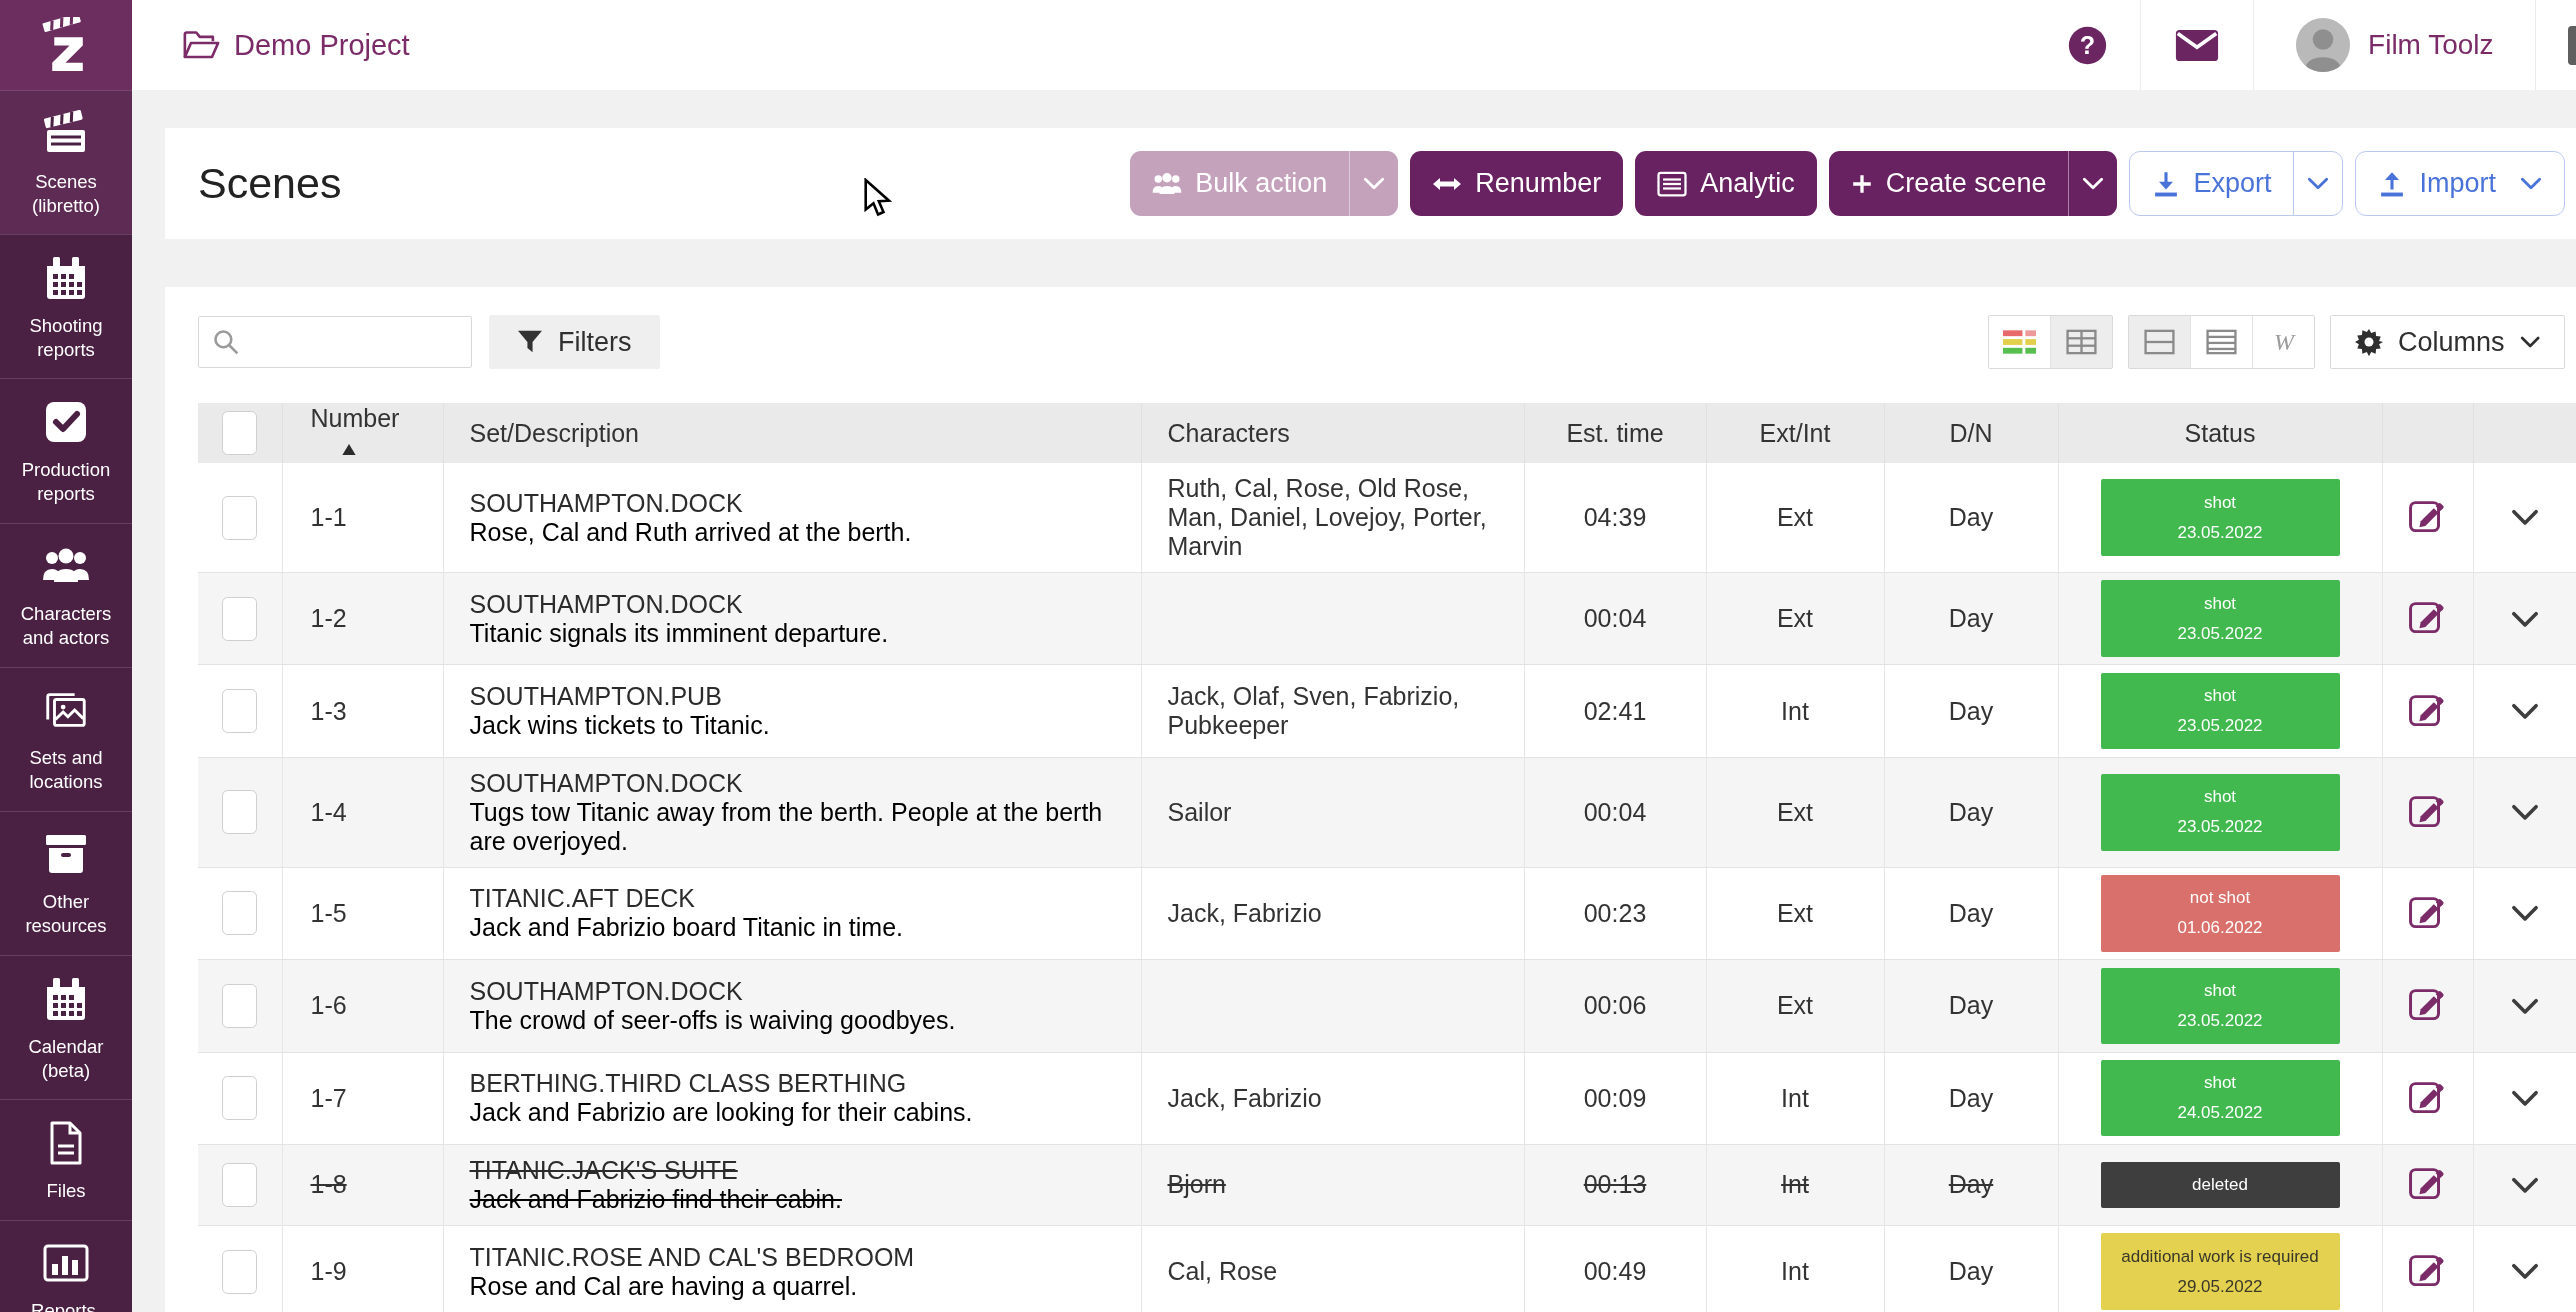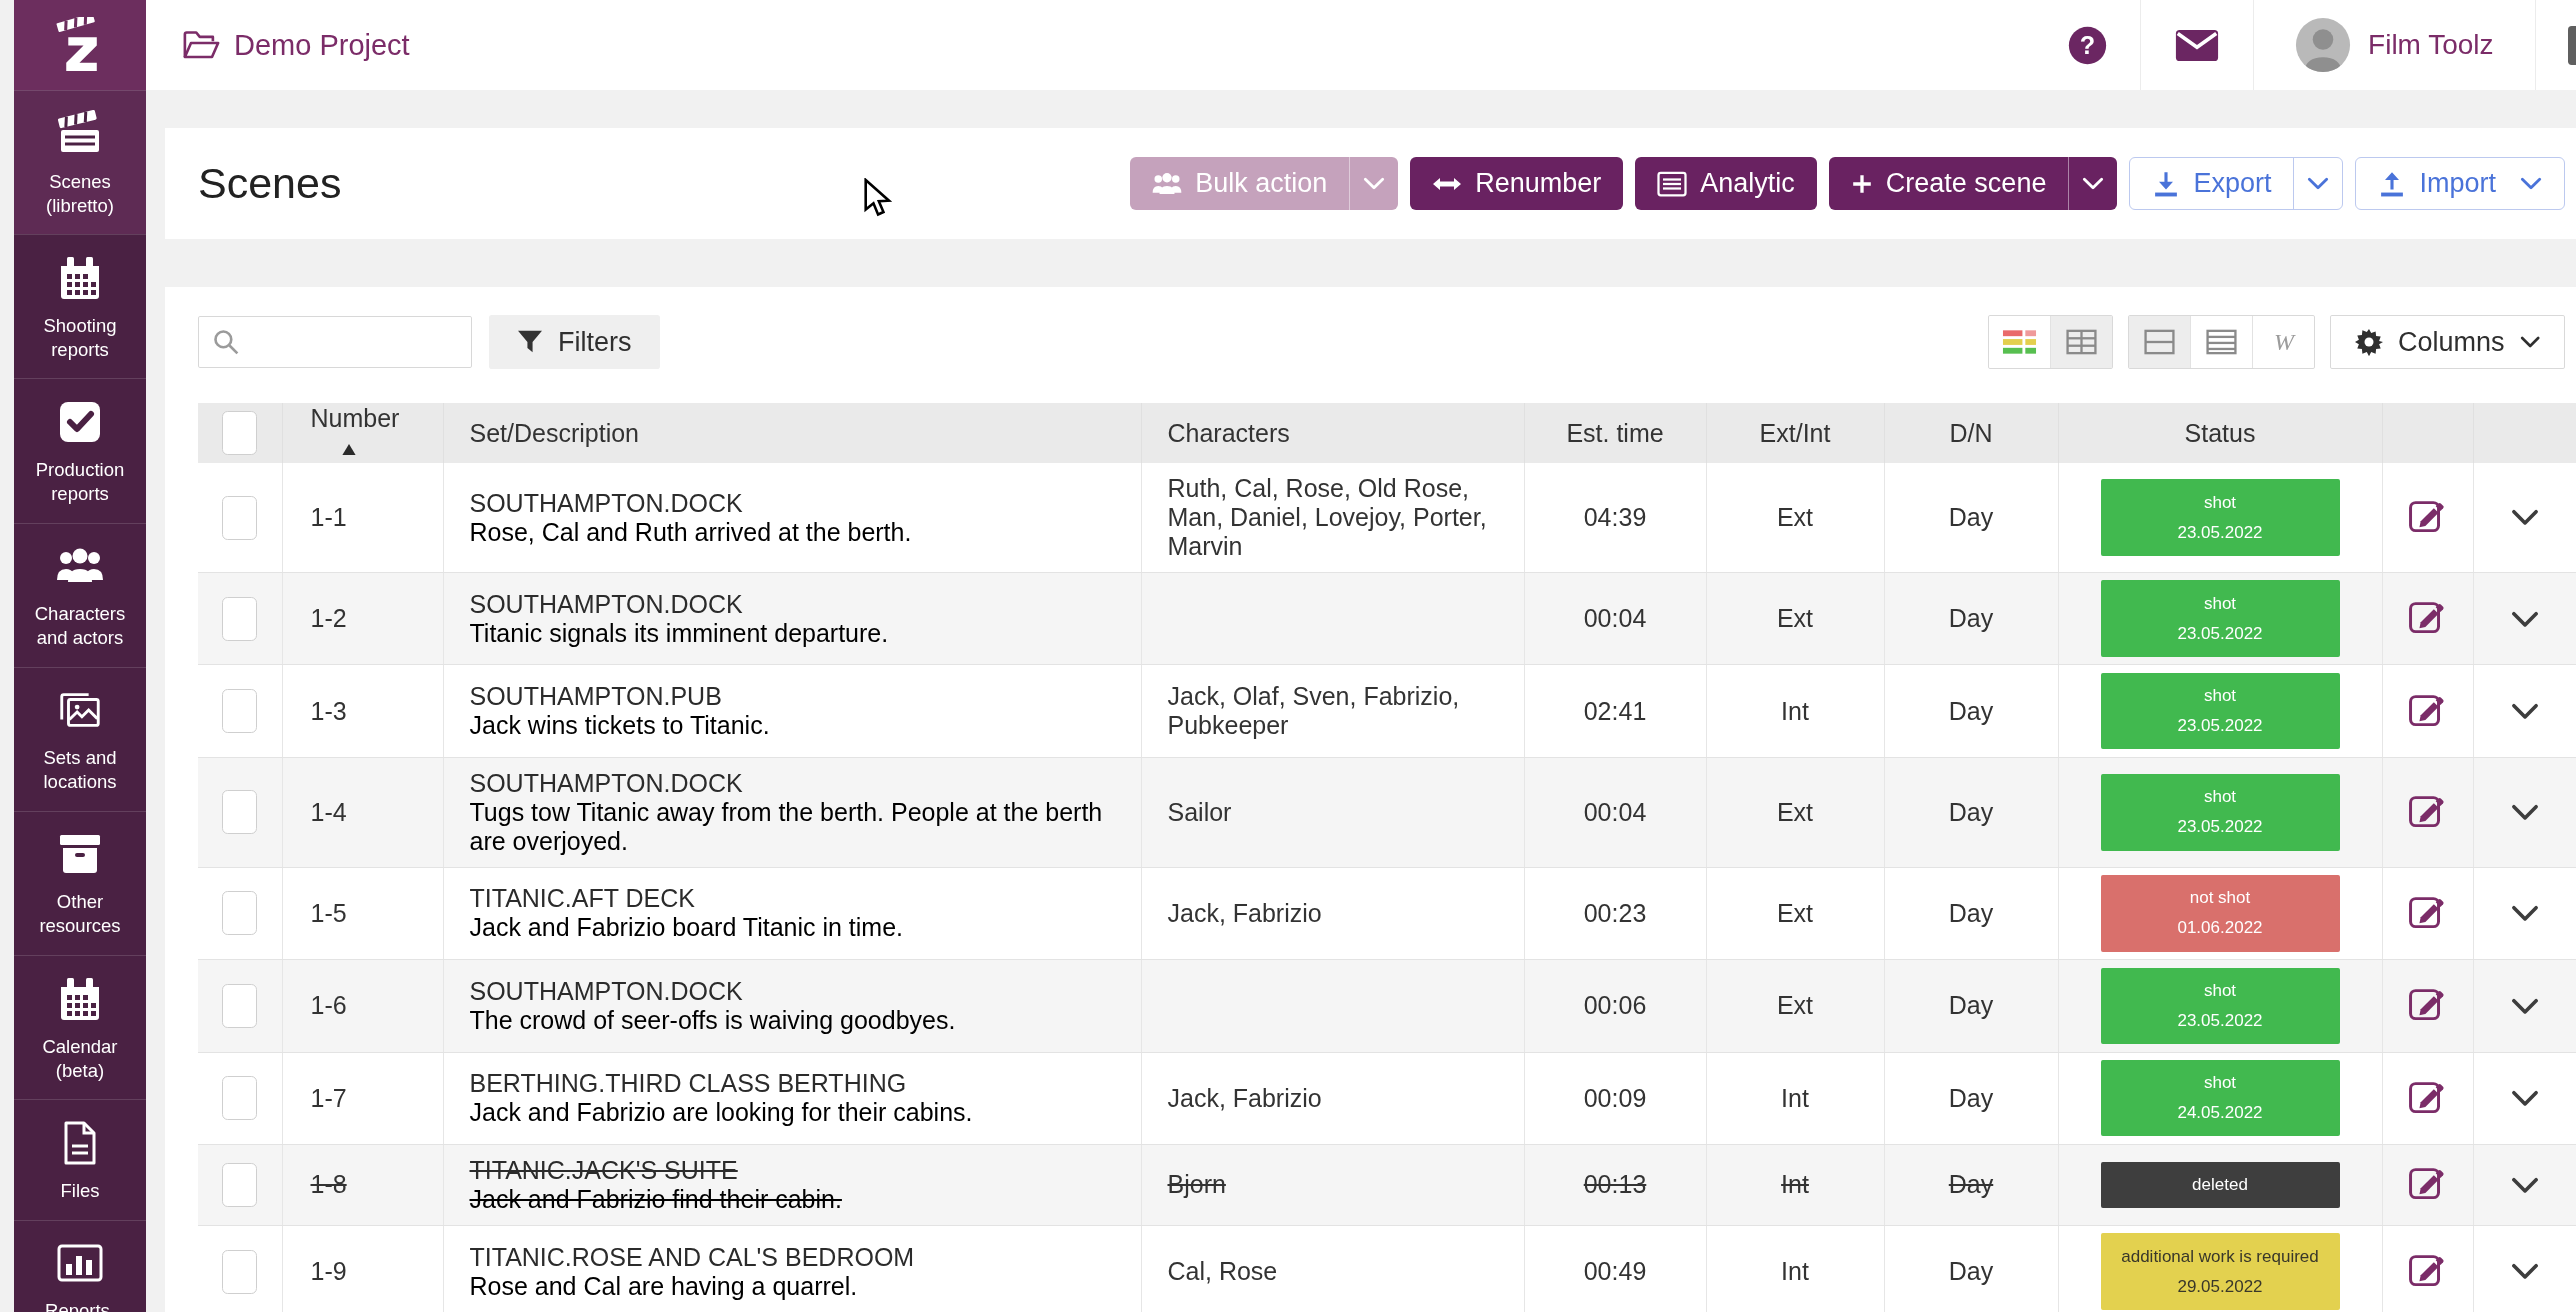--- a/index.html
+++ b/index.html
@@ -1,20 +1,20 @@
 <!DOCTYPE html>
 <html style="font-size:15px"><head>
 <meta charset="utf-8">
 <style>
   html,body{margin:0;padding:0;}
   body{font-family:"Liberation Sans","DejaVu Sans",sans-serif;}
   .screen{position:relative;width:2576px;height:1312px;overflow:hidden;background:#f1f1f1;}
 
   
-  .sidebar{position:absolute;left:14px;top:0;width:132px;height:1312px;background:#4a2143;z-index:5;}
+  .sidebar{position:absolute;left:0;top:0;width:132px;height:1312px;background:#4a2143;z-index:5;}
   .logo{height:90px;background:#6c2e5e;display:flex;align-items:center;justify-content:center;}
   .logo svg{width:57px;height:57px;}
   .side-item{border-top:0.9px solid rgba(255,255,255,.14);color:#fff;text-align:center;
     padding:18.5px 5.6px 16.7px;display:flex;flex-direction:column;align-items:center;}
   .side-item.active{background:#5e2b54;}
   .side-ic{width:48px;height:48px;color:#fff;}
   .ic{display:inline-block;}
   .ic svg{width:100%;height:100%;display:block;}
   .side-label{font-size:18.5px;line-height:24px;margin-top:12px;}
 
@@ -34,21 +34,21 @@
   .avatar-ic{width:56px;height:56px;}
   .user-name{color:#7b2c68;font-size:28px;}
   .edge-sliver{width:8.3px;height:39px;background:#5f5f5f;border-radius:3.7px 0 0 3.7px;}
 
   
   .main{position:absolute;left:132px;top:90px;right:0;bottom:0;}
   .card{background:#fff;margin-left:33px;}
   .title-card{margin-top:38px;height:111px;display:flex;align-items:center;padding:0 11px 0 33px;box-sizing:border-box;}
   .page-title{font-size:43px;font-weight:500;color:#222;margin:0;}
   .actions{margin-left:auto;display:flex;gap:12px;align-items:center;}
-  .btn{height:53px;border:none;border-radius:6px;font-size:27px;display:flex;align-items:stretch;color:#fff;padding:0;font-family:inherit;}
+  .btn{height:65px;border:none;border-radius:11px;font-size:27px;display:flex;align-items:stretch;color:#fff;padding:0;font-family:inherit;}
   .seg-main{display:flex;align-items:center;gap:13px;padding:0 22px;}
   .seg-chev{width:48px;display:flex;align-items:center;justify-content:center;border-left:0.9px solid rgba(255,255,255,.45);}
   .btn-muted{background:#c5a2bc;}
   .btn-dark{background:#692261;}
   .btn-outline{background:#fff;border:0.9px solid #bcc9ef;color:#4a73d9;}
   .btn-outline .seg-chev{border-left:0.9px solid #bcc9ef;}
   .b-ic{width:30px;height:26px;color:#fff;}
   .b-ic-blue{width:28px;height:28px;color:#4a73d9;}
   .chev-ic{width:22px;height:13px;color:inherit;}
   .inline-chev{margin-left:11px;}

